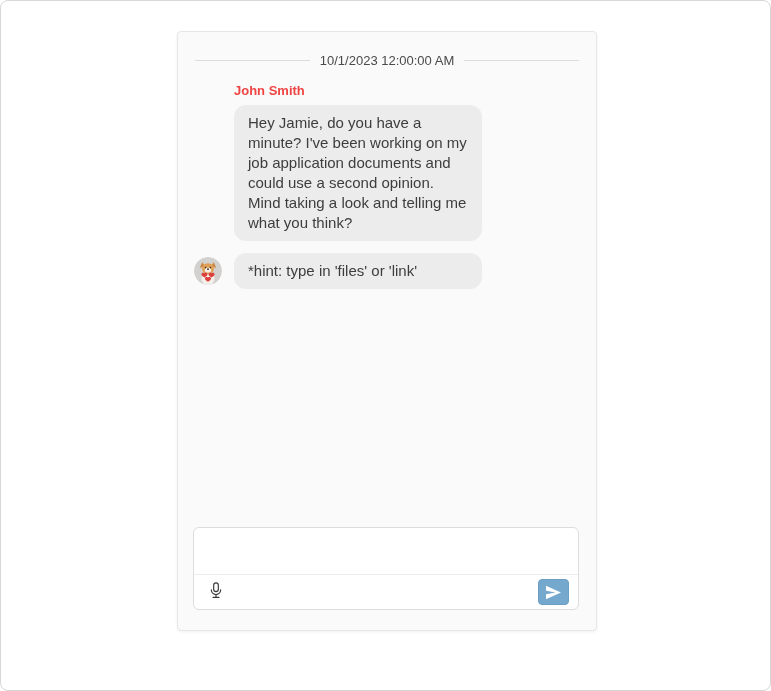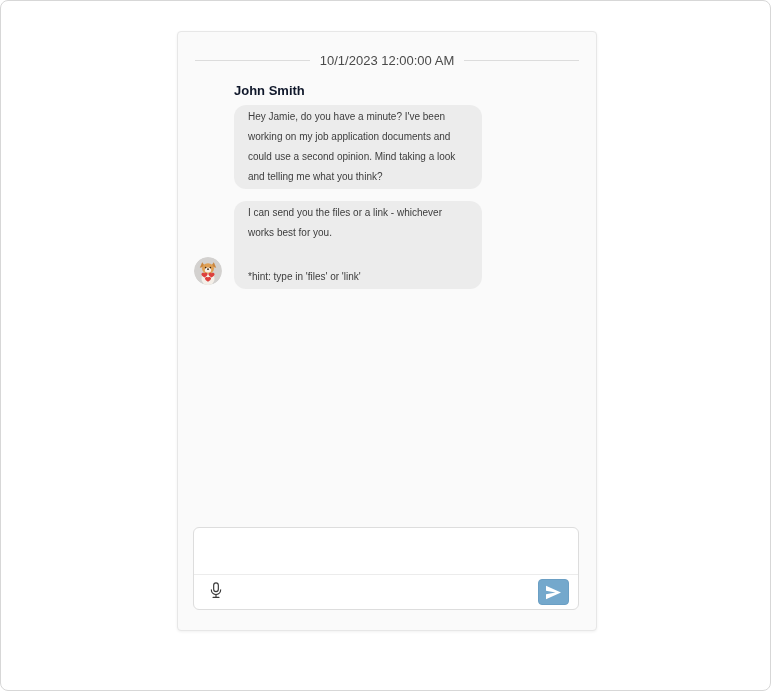--- a/index.html
+++ b/index.html
@@ -40,21 +40,21 @@
   }
   .date-text {
     font-size: 13px;
     color: #4a4a4a;
     white-space: nowrap;
   }
   .sender-name {
     margin: 15px 0 7px 56px;
     font-size: 13px;
     font-weight: bold;
-    color: #0f172a;
+    color: #ef4444;
   }
   .message-group {
     display: flex;
     align-items: flex-end;
     margin-left: 16px;
   }
   .avatar-col {
     width: 28px;
     margin-right: 12px;
     flex: 0 0 auto;
@@ -68,22 +68,22 @@
   }
   .bubbles {
     display: flex;
     flex-direction: column;
     gap: 12px;
   }
   .bubble {
     width: 248px;
     background: #ececec;
     border-radius: 12px;
-    padding: 2px 14px;
-    font-size: 10px;
+    padding: 8px 14px;
+    font-size: 15px;
     line-height: 20px;
     color: #3d3d3d;
   }
   .bubble p + p { margin-top: 24px; }
   .composer {
     position: absolute;
     left: 15px; right: 17px; bottom: 20px;
     height: 83px;
     background: #ffffff;
     border: 1px solid #dddddd;
@@ -171,21 +171,20 @@
             </g>
           </svg>
         </span>
       </div>
 
       <div class="bubbles">
         <div class="bubble">
           <p>Hey Jamie, do you have a minute? I've been working on my job application documents and could use a second opinion. Mind taking a look and telling me what you think?</p>
         </div>
         <div class="bubble">
-          <p>I can send you the files or a link - whichever works best for you.</p>
           <p>*hint: type in 'files' or 'link'</p>
         </div>
       </div>
     </div>
 
     <div class="composer">
       <textarea class="message-input" placeholder="" style=""></textarea>
       <div class="composer-bottom">
         <button class="mic-button">
           <span>

